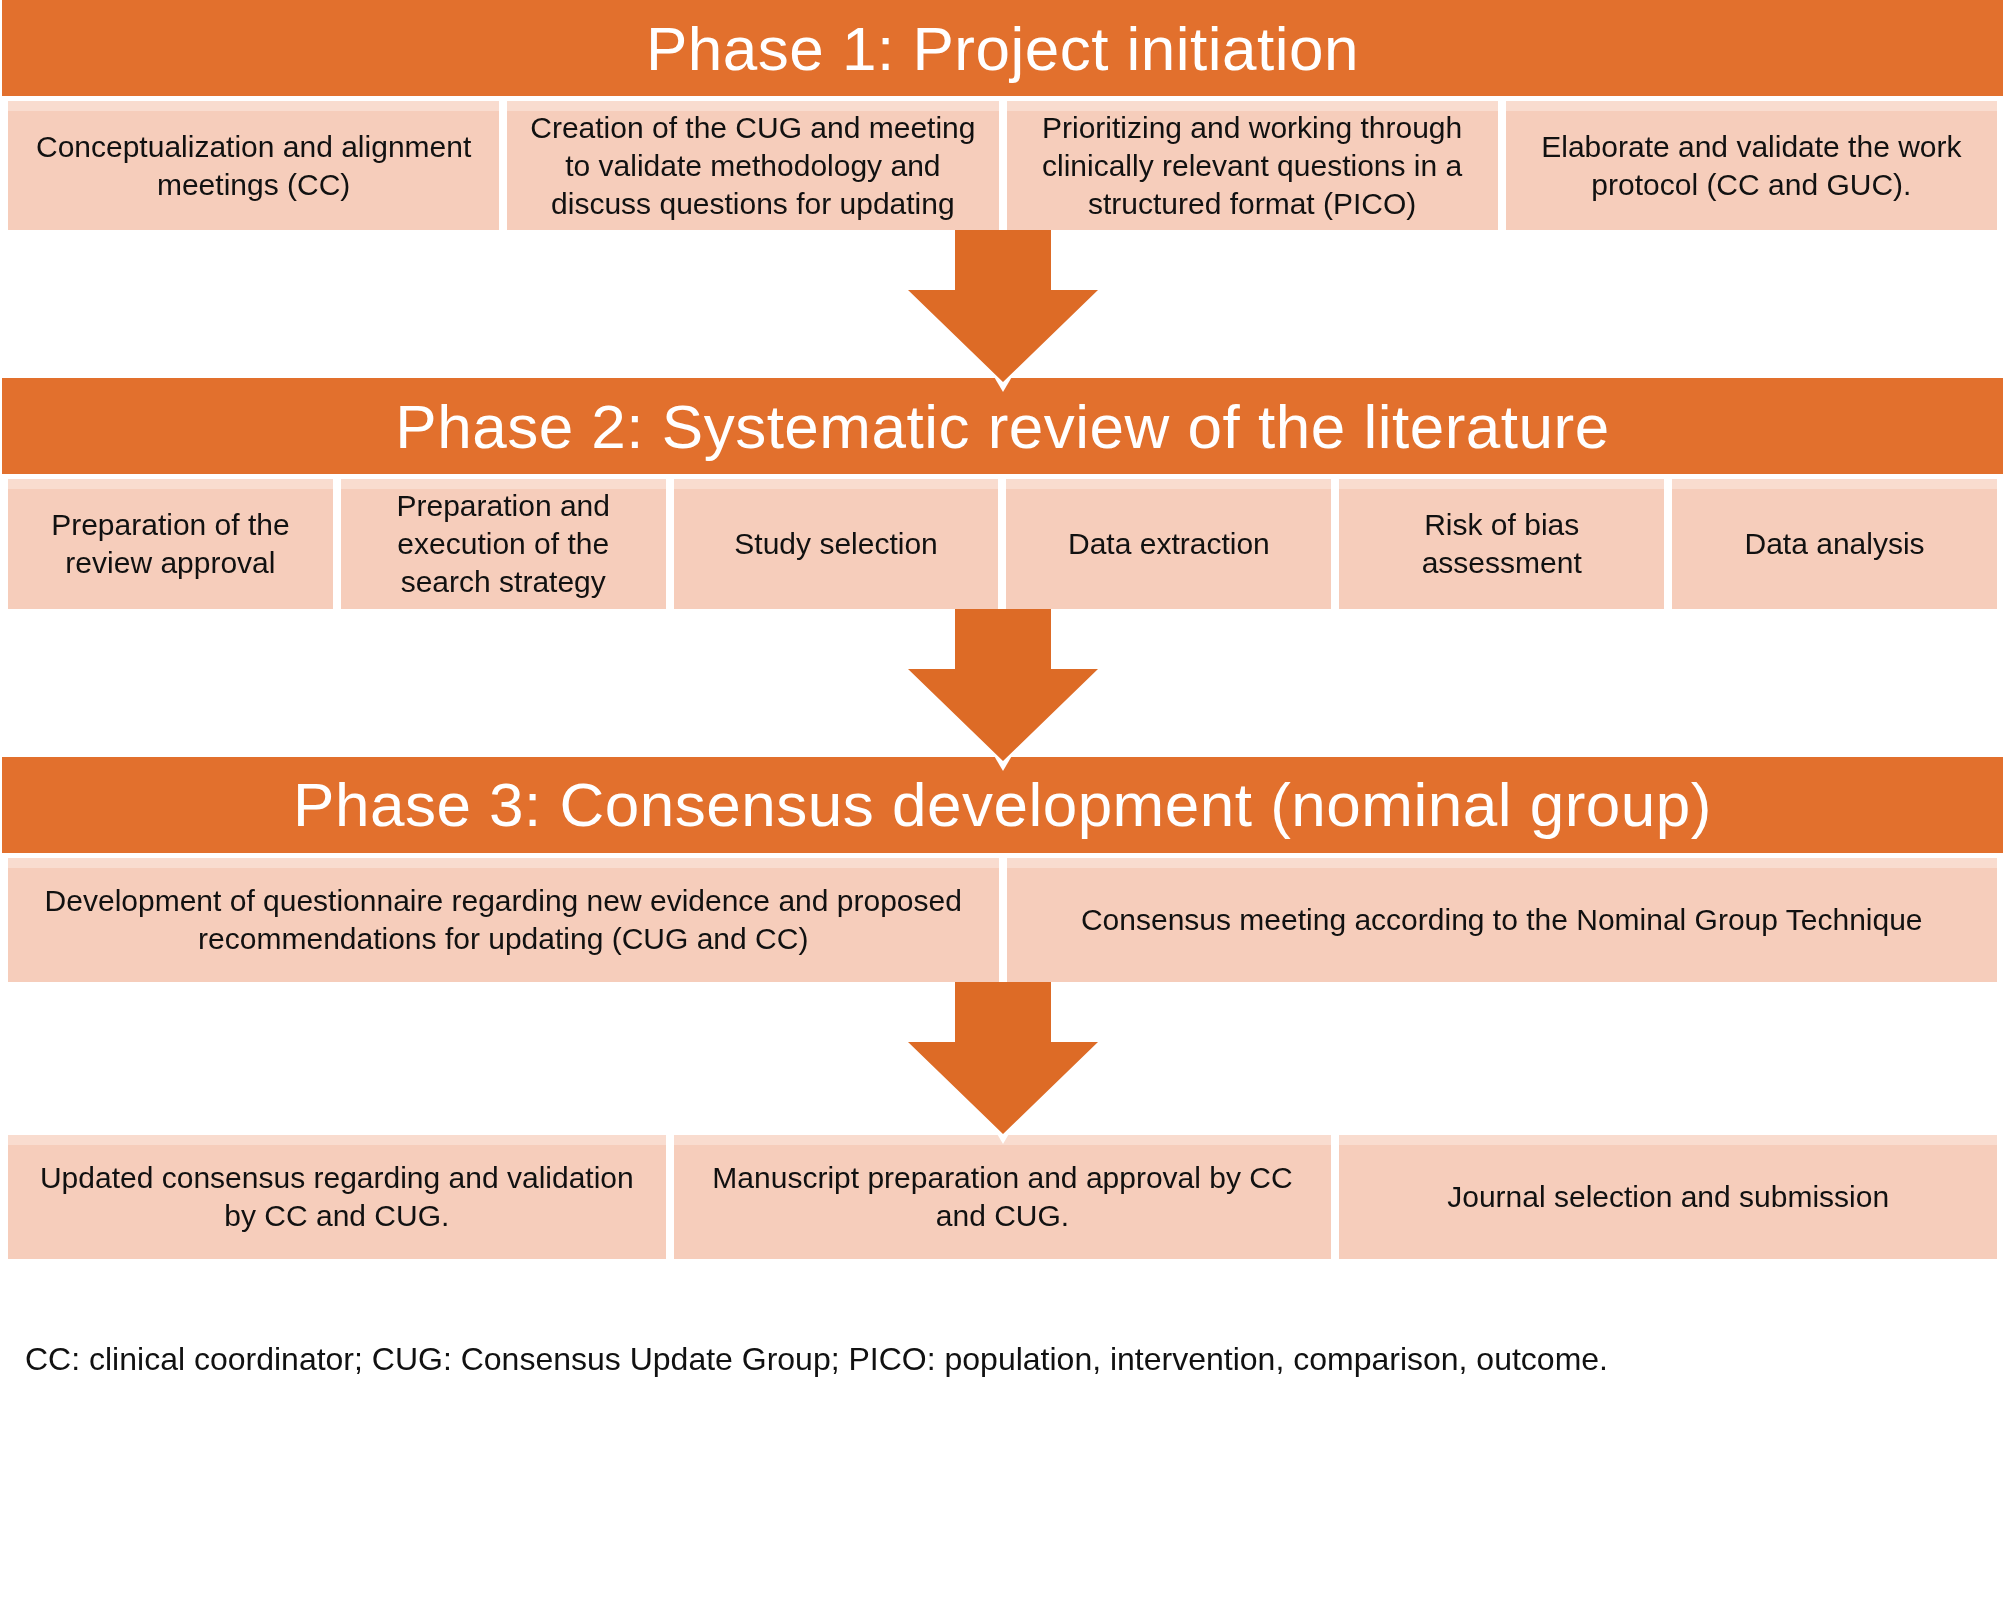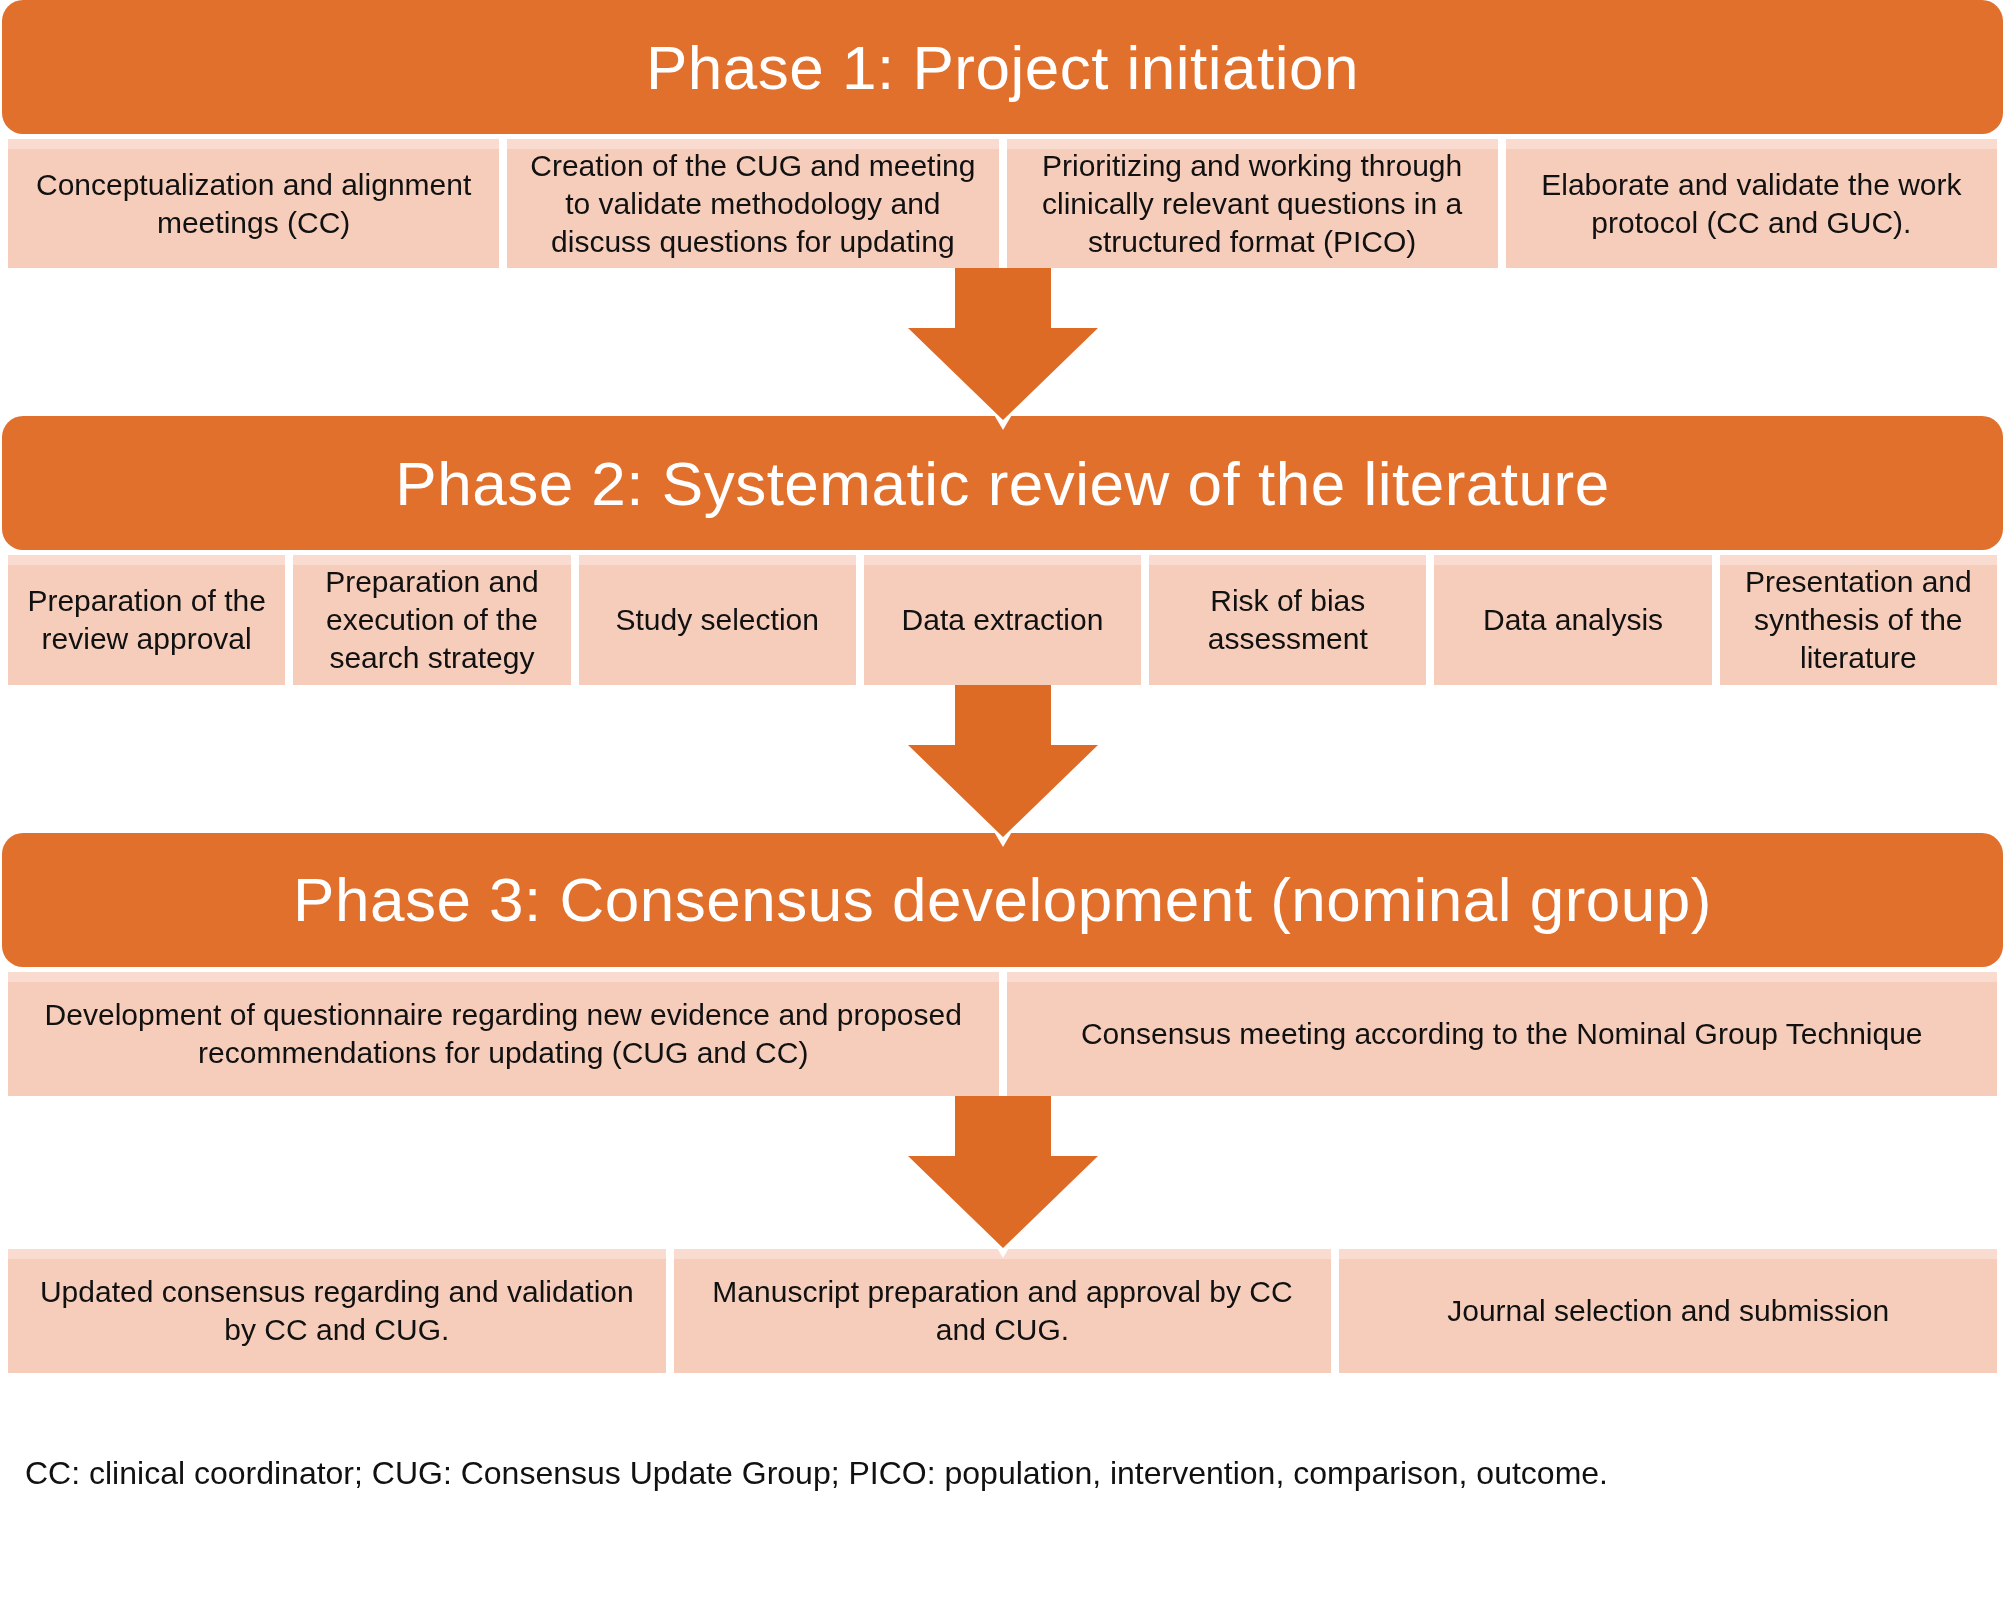--- a/index.html
+++ b/index.html
@@ -10,31 +10,30 @@
     font-family: "Liberation Sans", sans-serif;
     overflow: hidden;
   }
   .figure {
     position: relative;
     width: 2005px;
     height: 1621px;
   }
   .phase-header {
     margin: 0 2px;
-    height: 134px;
+    height: 96px;
     background: var(--phase-header-bg, #e2702d);
     color: var(--phase-title-text, #ffffff);
     display: flex;
     align-items: center;
     justify-content: center;
     font-size: 62px;
     letter-spacing: 0.5px;
     position: relative;
     z-index: 1;
-    border-radius: 21px;
   }
   .steps {
     display: flex;
     gap: 8px;
     padding: 5px 8px 0 8px;
     border-radius: 17px;
   }
   .step {
     flex: 1 1 0;
     min-height: 124px;
@@ -119,23 +118,20 @@
       </div>
       <div class="step">
         <span>Data extraction</span>
       </div>
       <div class="step">
         <span>Risk of bias assessment</span>
       </div>
       <div class="step">
         <span>Data analysis</span>
       </div>
-      <div class="step">
-        <span>Presentation and synthesis of the literature</span>
-      </div>
     </div>
   </section>
 
   <div class="arrow-zone">
     <svg viewBox="0 0 200 162" aria-hidden="true">
       <polygon class="arrow-notch" points="40,60 160,60 100,162"></polygon>
       <polygon class="arrow-shape" points="5,60 52,60 52,0 148,0 148,60 195,60 100,152"></polygon>
     </svg>
   </div>
 

